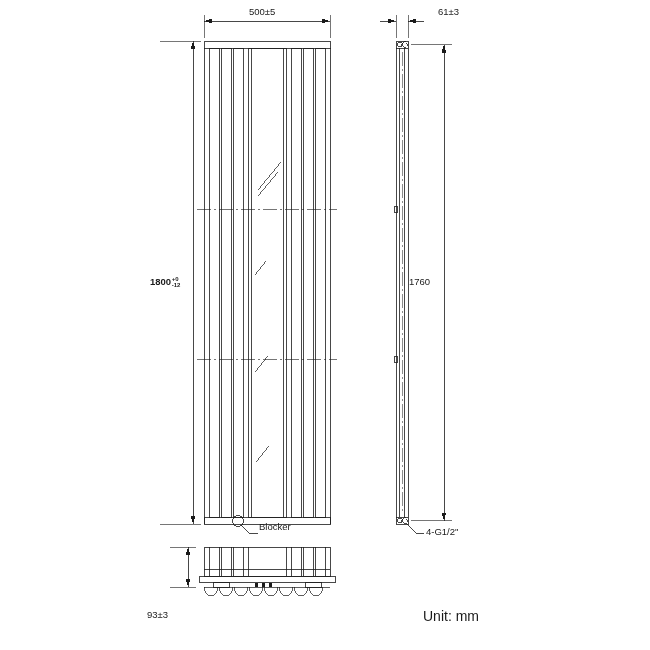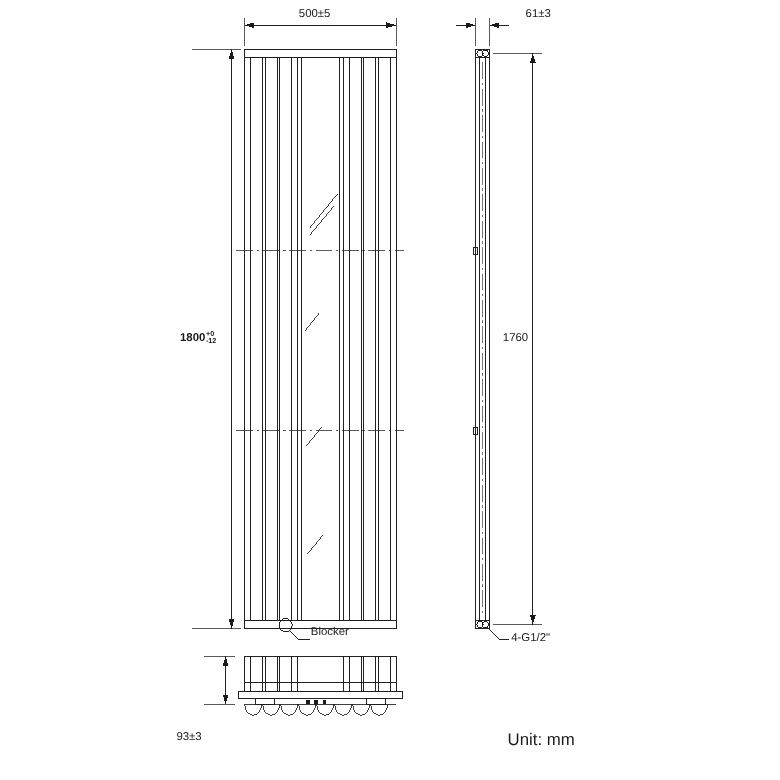--- a/index.html
+++ b/index.html
@@ -210,21 +210,21 @@
   </svg>
 
   <div class="lbl" style="left:249px; top:7px;">500±5</div>
 
   <div class="lbl lbl-bold" style="left:150px; top:276px;">
     <span>1800</span><span class="tol"><span>+0</span><span>-12</span></span>
   </div>
 
   <div class="lbl" style="left:426px; top:7px;margin-left:12px;">61±3</div>
 
-  <div class="lbl" style="left:419px; top:277px;text-align:right;">1760</div>
+  <div class="lbl" style="left:409px; top:277px;text-align:right;">1760</div>
 
   <div class="lbl" style="left:259px; top:522px;">Blocker</div>
 
   <div class="lbl" style="left:426px; top:527px;">4-G1/2"</div>
 
   <div class="lbl" style="left:147px; top:572px;margin-top:38px;">93±3</div>
 
   <div class="lbl unit-note" style="left:423px; top:609px;">Unit: mm</div>
 
 </div>

